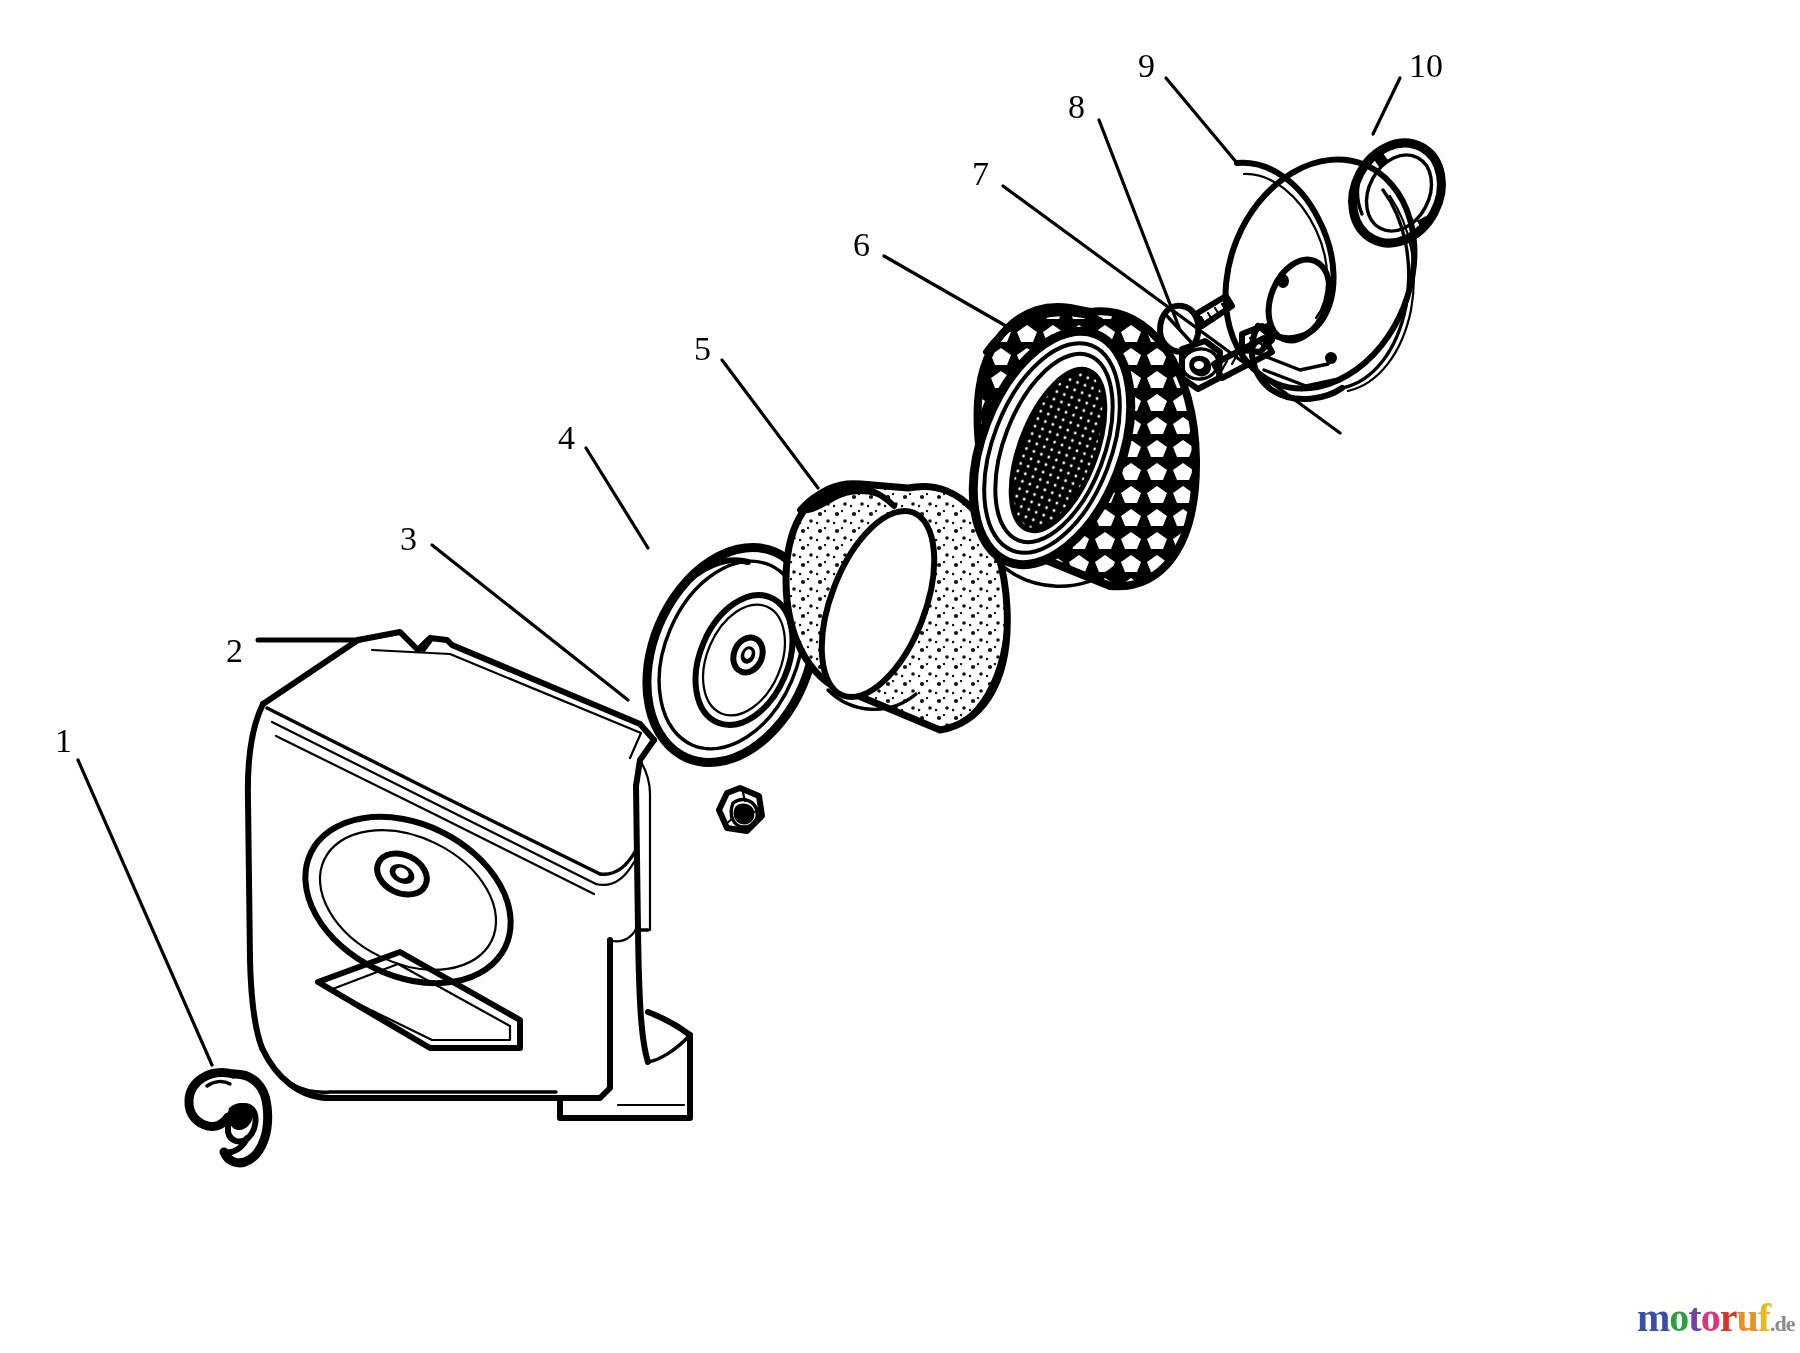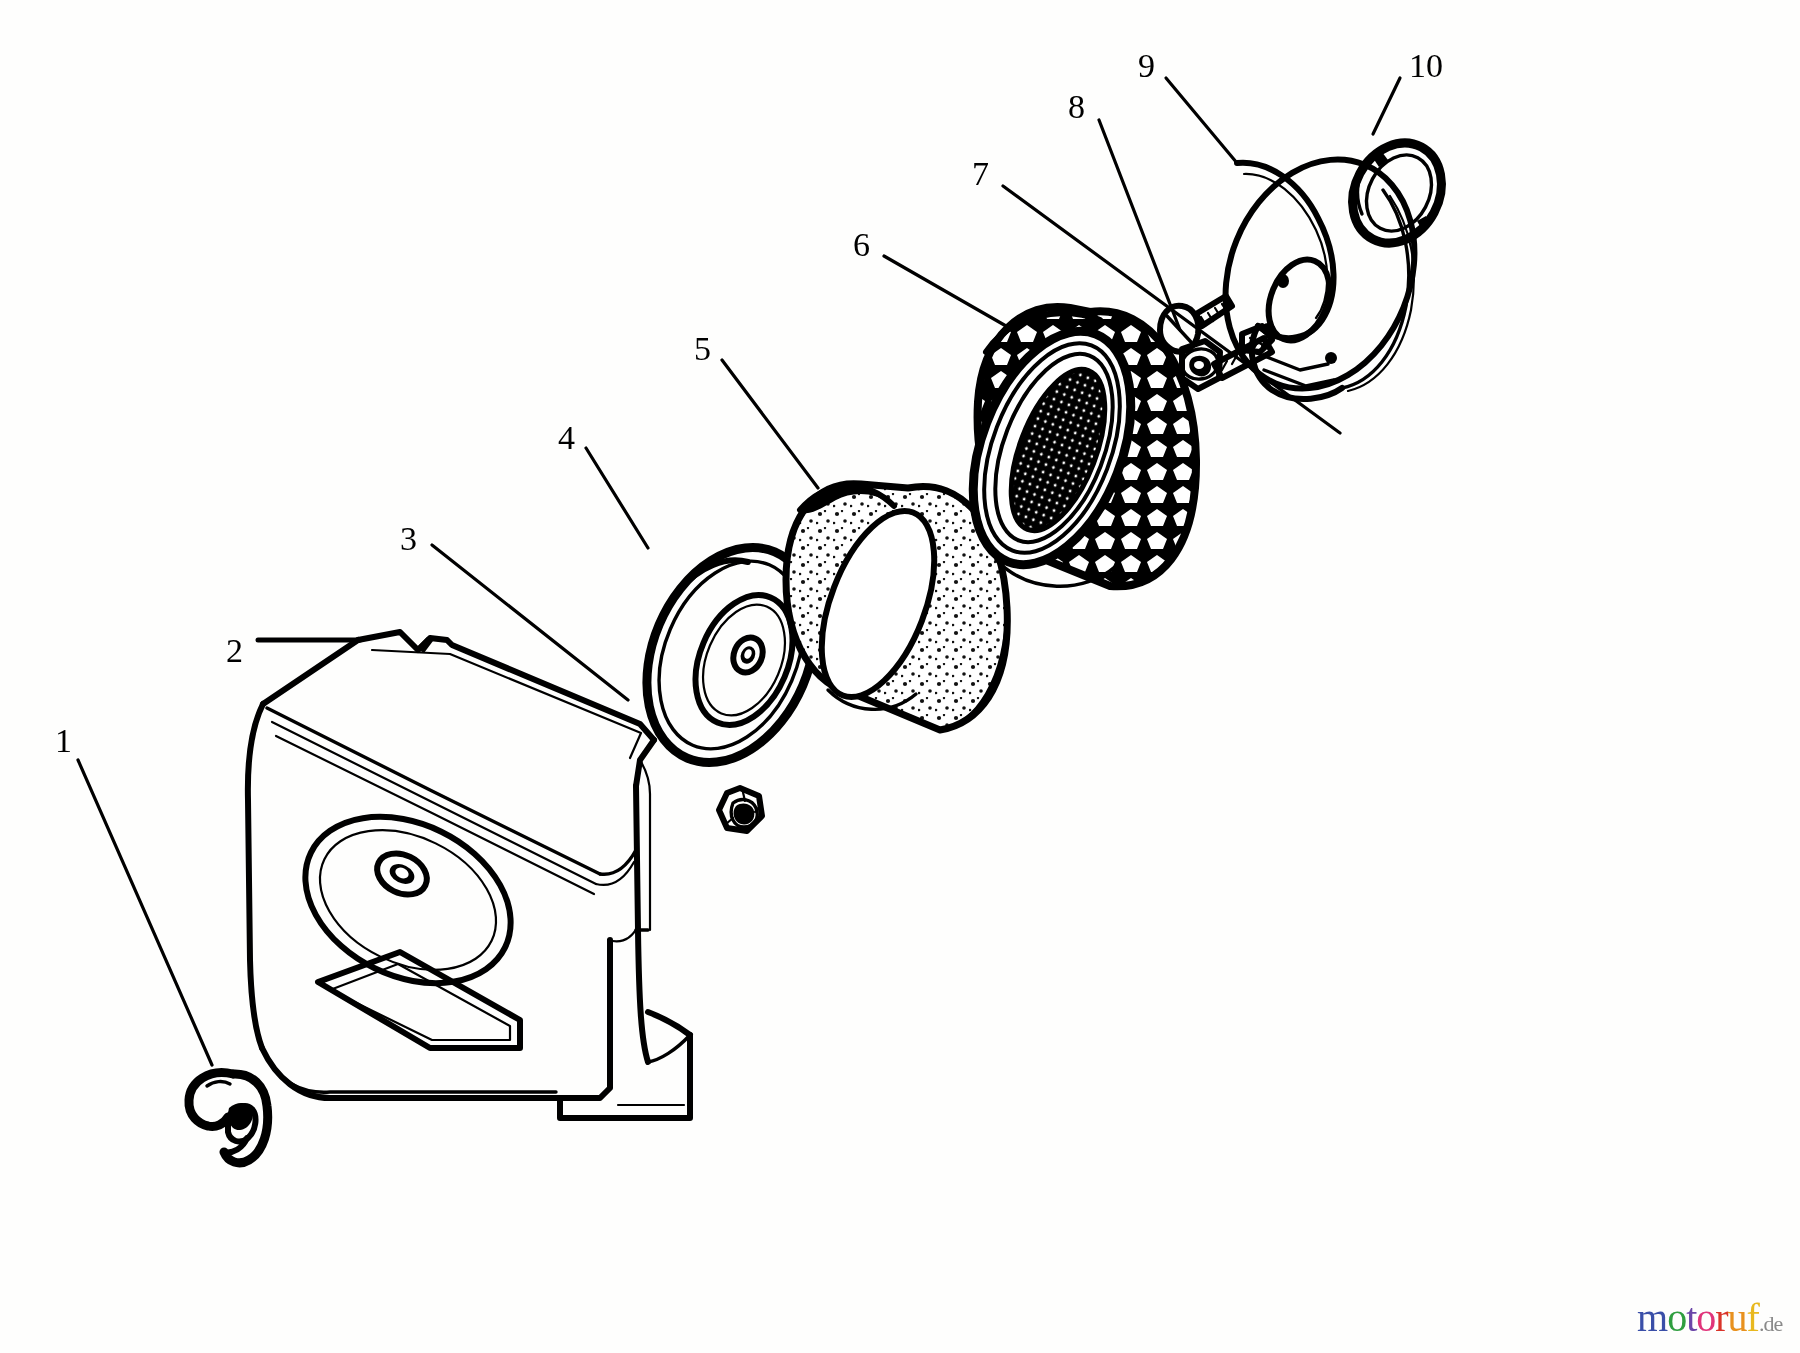--- a/index.html
+++ b/index.html
@@ -11,21 +11,21 @@
   .ink{fill:none;stroke:#000;stroke-linecap:round;stroke-linejoin:round;}
   .leader{fill:none;stroke:#000;stroke-width:3.2;stroke-linecap:round;}
   .thin{stroke-width:2.2;}
   .med{stroke-width:3.4;}
   .thick{stroke-width:6;}
   .xthick{stroke-width:9;}
   .solid{fill:#000;stroke:none;}
   .wht{fill:#ffffff;}
   
   #watermark{position:absolute;left:1637px;top:1298px;
-     font-family:"Liberation Serif",serif;font-size:40px;font-weight:400;
+     font-family:"Liberation Serif",serif;font-size:40px;font-weight:700;
      letter-spacing:-1px;white-space:nowrap;line-height:1;}
   #watermark span{display:inline-block;}
   #watermark .tld{font-size:22px;vertical-align:baseline;}
 </style>
 </head>
 <body>
 
 <div id="stage" style="background: rgb(254, 254, 253);">
 
   <svg id="diagram" viewBox="0 0 1800 1353">

